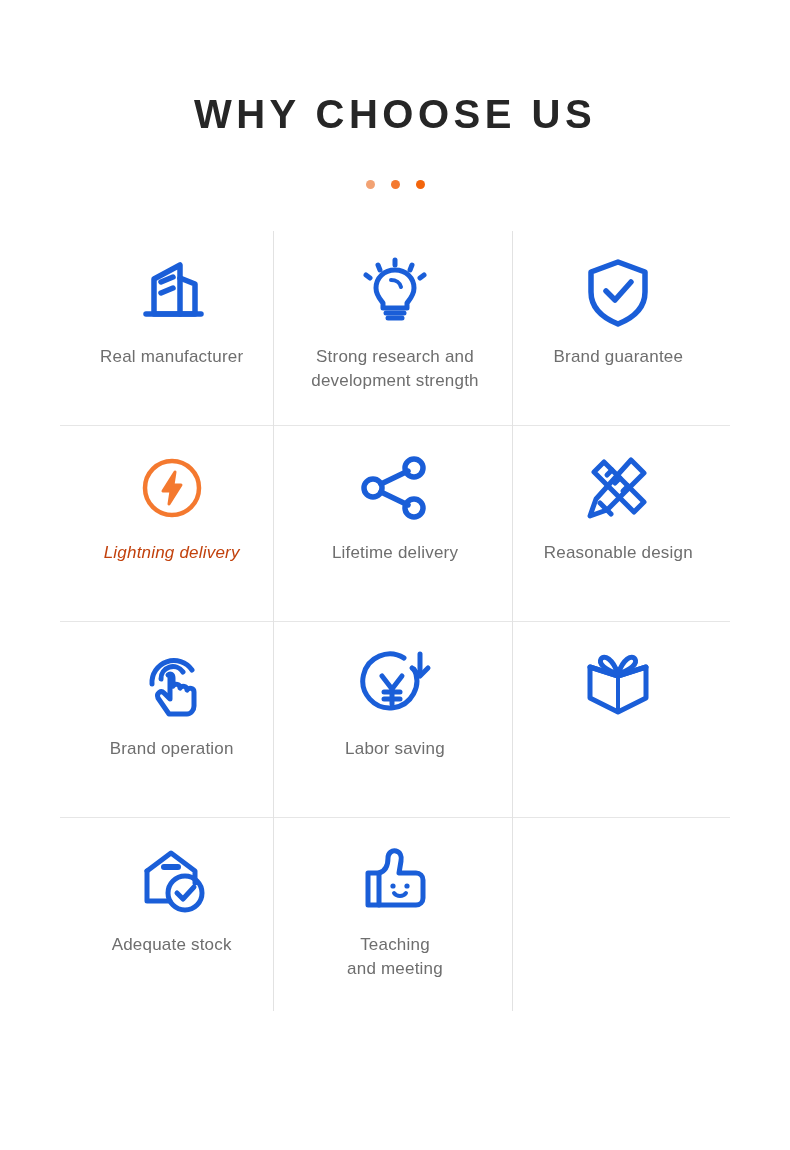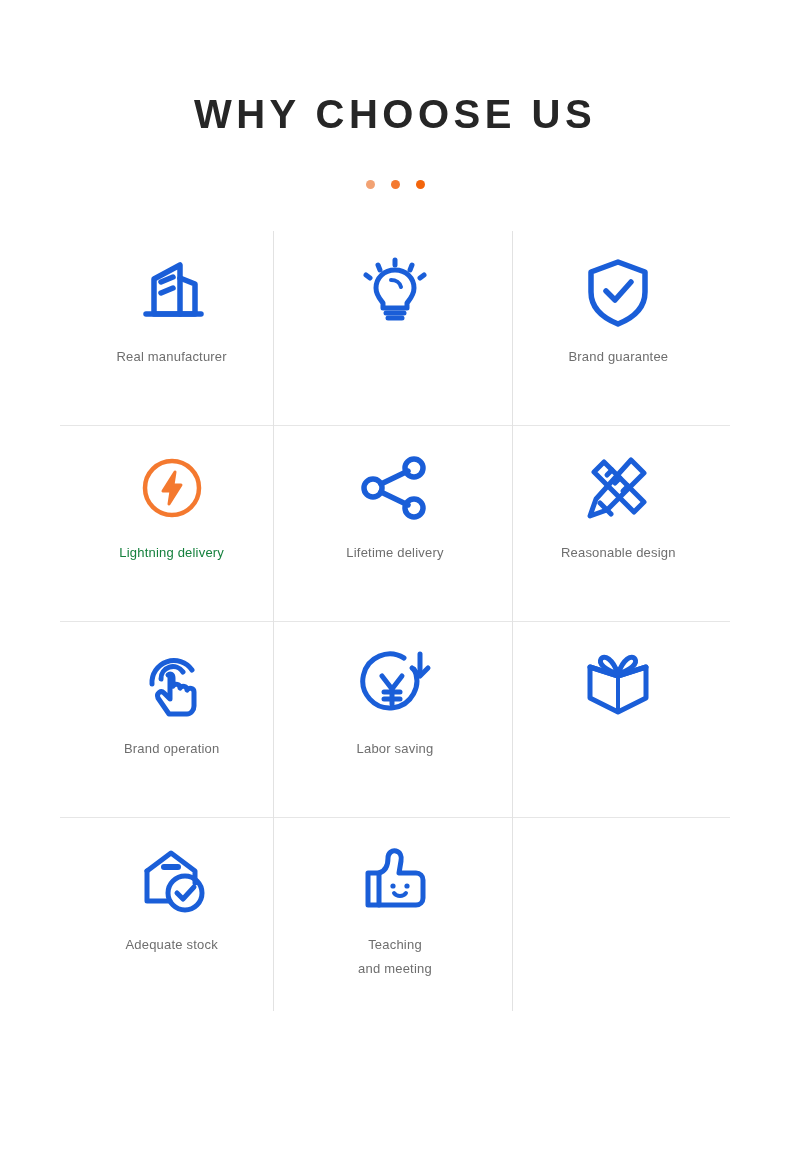--- a/index.html
+++ b/index.html
@@ -79,30 +79,30 @@
 
   .icon-box {
     height: 86px;
     display: flex;
     align-items: center;
     justify-content: center;
   }
 
   .cell-label {
     margin-top: 10px;
-    font-size: 13px;
+    font-size: 17px;
     line-height: 24px;
     color: #6e6e6e;
     text-align: center;
     white-space: pre-line;
     font-family: "Liberation Sans", sans-serif;
     letter-spacing: 0.2px;
   }
 
-  .cell.highlight .cell-label { color: #15803d; }
+  .cell.highlight .cell-label { color: #c2410c; font-style: italic; }
 
   
   .hline {
     position: absolute;
     left: 0;
     width: 670px;
     height: 1px;
     background: #e6e6e6;
     z-index: 1;
   }
@@ -166,20 +166,22 @@
             <path d="M26 57 L44 57"></path>
             <path d="M28 62 L42 62"></path>
             <path d="M35 4 L35 9"></path>
             <path d="M18 9 L20 14"></path>
             <path d="M52 9 L50 14"></path>
             <path d="M6 19 L10 22"></path>
             <path d="M64 19 L60 22"></path>
             <path d="M31 24 C36 24 40 27 41 31" stroke-width="4"></path>
           </svg>
         </div>
+        <div class="cell-label">Strong research and
+development strength</div>
       </div>
 
 
       <div class="cell">
         <div class="icon-box">
           <svg width="66" height="72" viewBox="0 0 66 72" fill="none" stroke="#1a5ed8" stroke-width="5.5" stroke-linecap="round" stroke-linejoin="round">
             <path d="M33 6 L60 16 L60 36 C60 52 48 62 33 68 C18 62 6 52 6 36 L6 16 Z"></path>
             <path d="M21 35 L30 44 L46 26"></path>
           </svg>
         </div>

